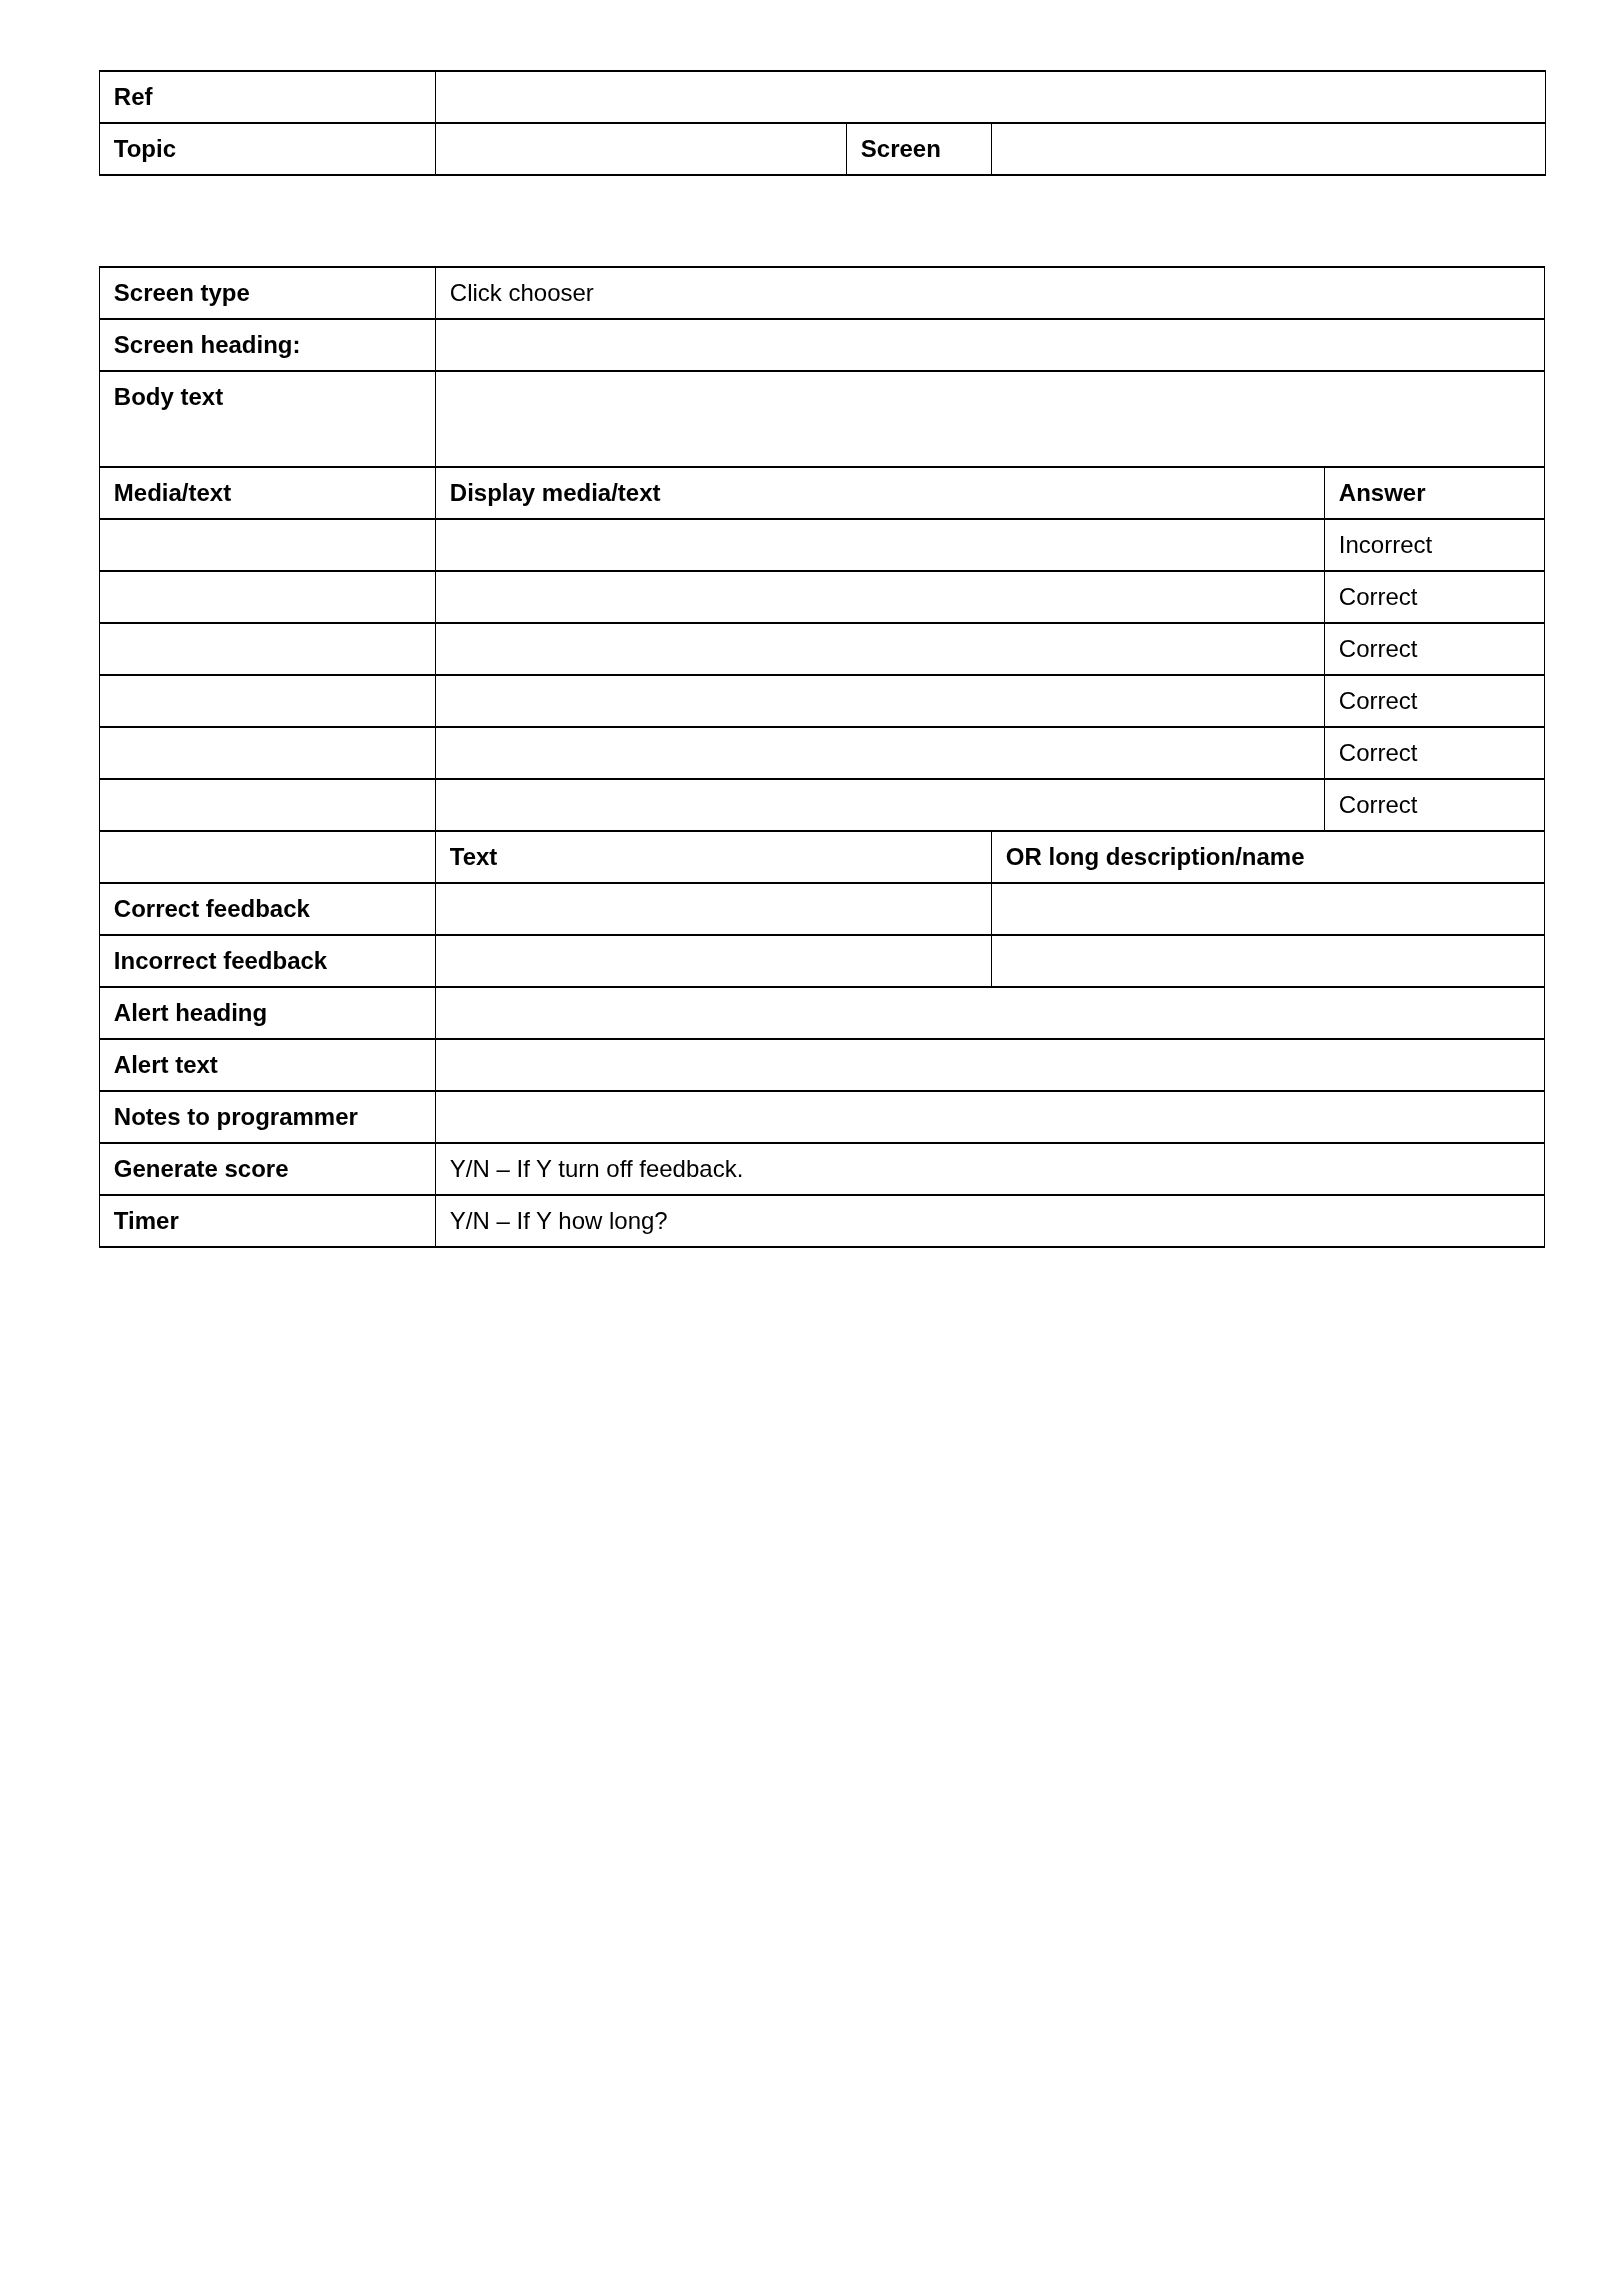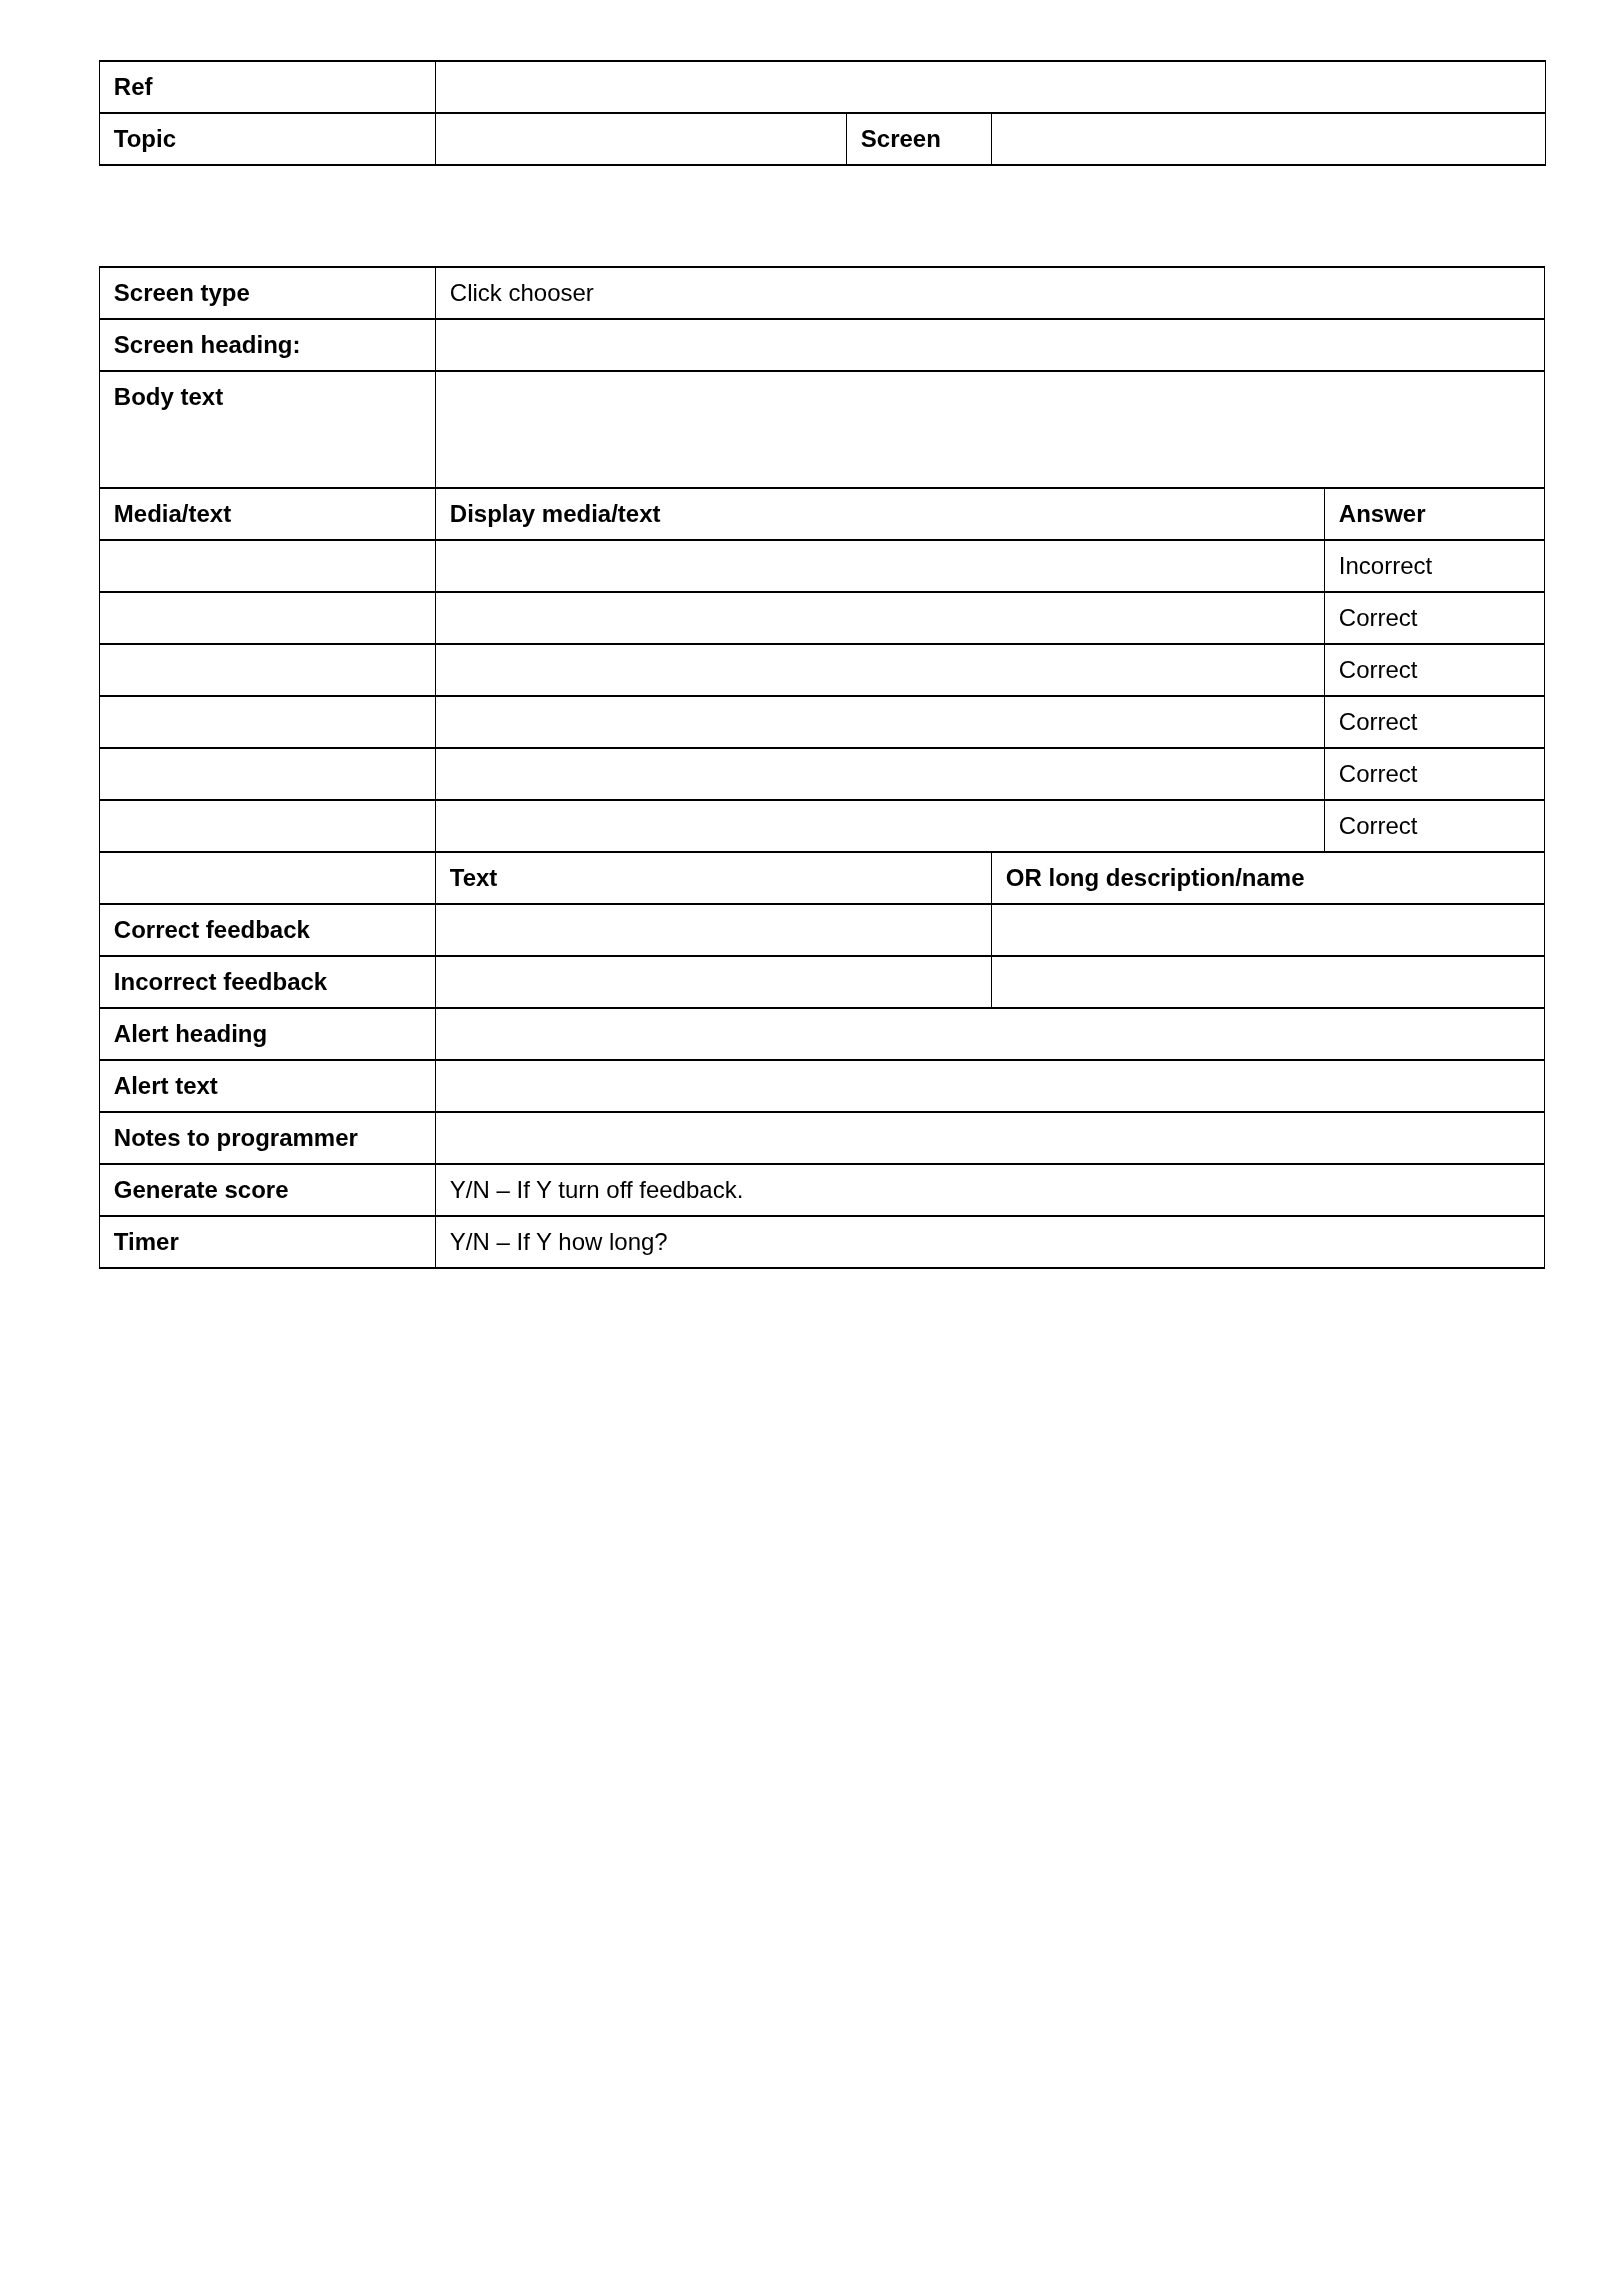--- a/index.html
+++ b/index.html
@@ -13,35 +13,35 @@
     color: #000000;
     overflow: hidden;
   }
   table.form {
     position: absolute;
     left: 99px;
     width: 1446px;
     border-collapse: collapse;
     table-layout: fixed;
   }
-  .t1 { top: 60px; }
+  .t1 { top: 70px; }
   .t2 { top: 266px; padding-left: 28px; }
   td {
     border: 1.8px solid #000000;
     border-top-width: 2.8px;
     border-bottom-width: 2.8px;
     vertical-align: top;
     padding: 10px 11px 0 13.8px;
     font-size: 24px;
     line-height: 29px;
     overflow: hidden;
     white-space: nowrap;
   }
   tr { height: 52px; }
-  tr.tall { height: 117px; }
+  tr.tall { height: 96px; }
   .lbl { font-weight: bold; }
   .val { font-weight: normal; }
 </style>
 </head>
 <body>
 
 <div class="page">
 
   <table class="form t1">
     <colgroup>

